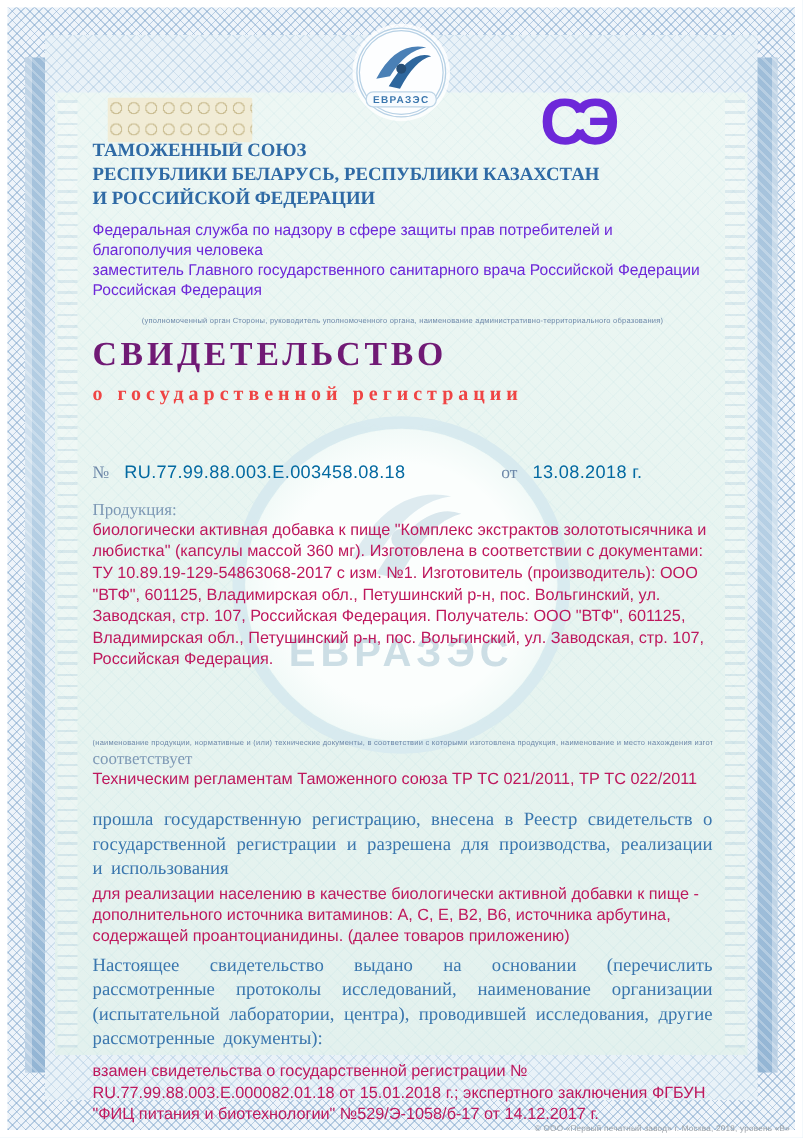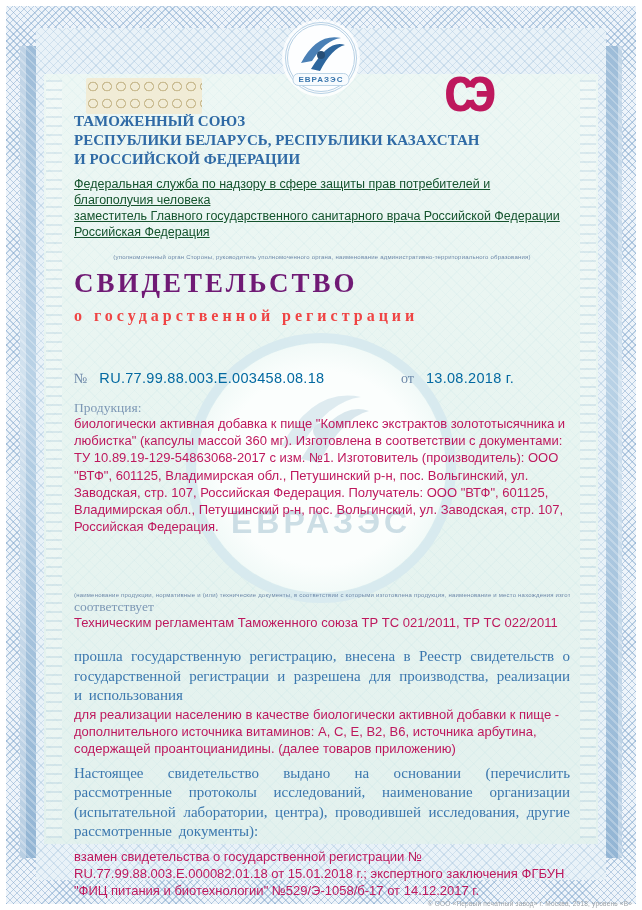--- a/index.html
+++ b/index.html
@@ -65,23 +65,23 @@
   }
   .hologram {
     position:absolute; left:86px; top:78px; width:116px; height:36px; z-index:4;
     background-color:#f1ecd6;
     background-image:
       radial-gradient(circle at 50% 50%, transparent 34%, rgba(170,150,90,.55) 36% 44%, transparent 46%);
     background-size:14px 17px;
     border-radius:2px;
   }
   .se-mark {
-    position:absolute; left:444px; top:72px; z-index:4;
-    font-family:Liberation Mono, monospace; font-weight:bold;
-    font-size:52px; line-height:1; color:#be185d; letter-spacing:-10px;
+    position:absolute; left:432px; top:72px; z-index:4;
+    font-family:Liberation Sans, sans-serif; font-weight:bold;
+    font-size:52px; line-height:1; color:#6d28d9; letter-spacing:-10px;
   }
 
   
   .watermark {
     position:absolute; left:50%; top:468px; transform:translate(-50%,-50%);
     width:250px; height:250px; border-radius:50%;
     background:radial-gradient(circle, #fbfefd 55%, #f2faf8 70%, transparent 72%);
     border:10px solid rgba(214,233,238,.9);
     z-index:1; display:flex; align-items:flex-end; justify-content:center;
   }
@@ -91,21 +91,21 @@
   }
   .watermark svg { position:absolute; top:28px; left:50%; transform:translateX(-50%); opacity:.30; }
 
   
   .content {
     position:absolute; left:74px; right:72px; top:112px; z-index:3;
     color:#3f454b;
   }
   .center { }
   .union-lines { font-family:"Liberation Serif", serif; font-weight:bold; font-size:15px; line-height:1.28; color:#2f6aa5; }
-  .authority { font-size:12.5px; line-height:1.3; margin-top:6px; color:#14532d;text-decoration:underline; }
+  .authority { font-size:12.5px; line-height:1.3; margin-top:6px; color:#6d28d9; }
   .caption-tiny {
     font-size:6px; color:#6d88a9; letter-spacing:.2px; margin-top:13px;
     white-space:nowrap; overflow:hidden; text-align:center;
   }
   .doc-title { font-family:"Liberation Serif", serif; font-weight:bold; font-size:27px; letter-spacing:3px; color:#701a75; margin-top:8px; }
   .doc-subtitle { font-family:"Liberation Serif", serif; font-weight:bold; font-size:16px; letter-spacing:4px; color:#ef4444; margin-top:8px; }
 
   .reg-row { display:flex; align-items:baseline; margin-top:16px; font-size:14.5px; }
   .reg-label { font-family:"Liberation Serif", serif; color:#6d88a9; margin-right:12px; font-size:14px; }
   .reg-value { color:#0369a1; letter-spacing:.3px;margin-top:29px; }

